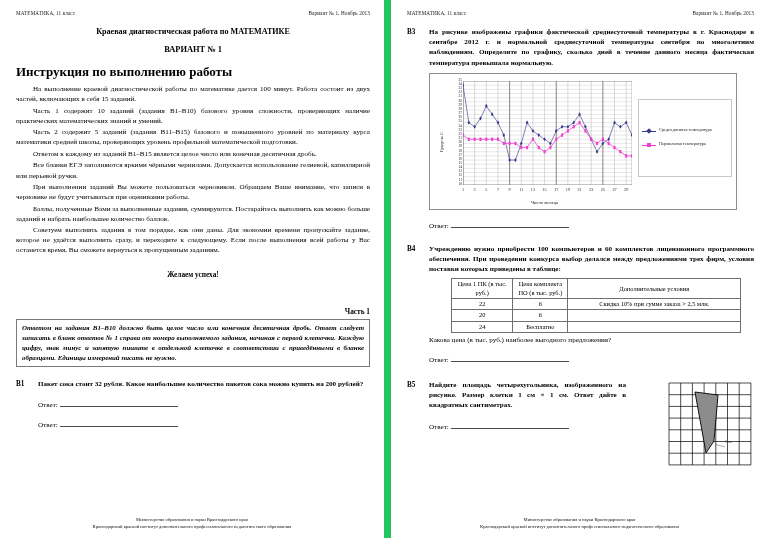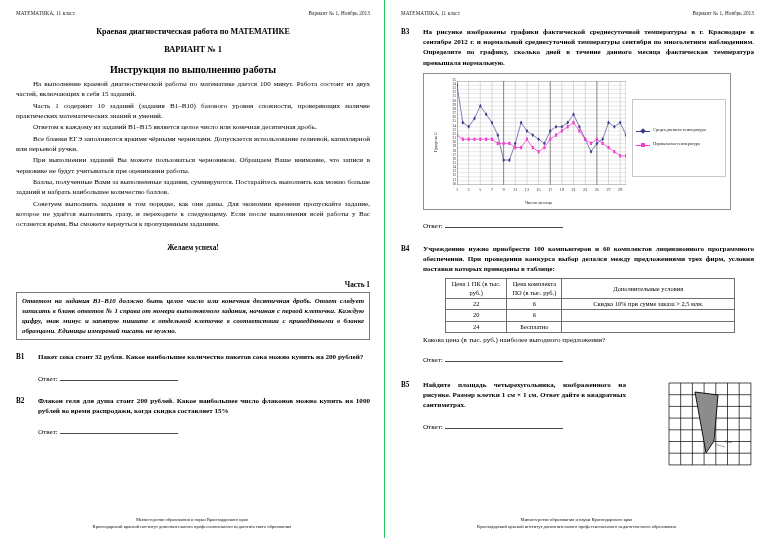--- a/index.html
+++ b/index.html
@@ -22,21 +22,21 @@
   .page {
     width: 384px;
     height: 538px;
     box-sizing: border-box;
     padding: 10px 14px 6px 16px;
     position: relative;
     display: flex;
     flex-direction: column;
   }
   .page-right {
-    border-left: 1px solid #22c55e;
+    border-left: 7px solid #22c55e;
   }
   .runhead {
     display: flex;
     justify-content: space-between;
     font-size: 5.2px;
     letter-spacing: 0.1px;
     margin-bottom: 11px;
     color: #1a1a1a;
   }
   .title-main {
@@ -45,23 +45,23 @@
     font-size: 8.1px;
     margin-bottom: 9px;
   }
   .title-variant {
     text-align: center;
     font-weight: bold;
     font-size: 8.4px;
     margin-bottom: 10px;
   }
   .title-instr {
-    text-align: center;
-    font-weight: bold;
-    font-size: 10px;
+    text-align: left;
+    font-weight: bold;
+    font-size: 13px;
     margin-bottom: 4px;
   }
   p.para {
     margin: 0 0 1.5px 0;
     font-size: 7.1px;
     line-height: 1.42;
     text-align: justify;
     text-indent: 17px;
   }
   .wish {
@@ -282,43 +282,40 @@
       <span>МАТЕМАТИКА, 11 класс</span>
       <span>Вариант № 1, Ноябрь 2013</span>
     </div>
 
     <div class="title-main">Краевая диагностическая работа по МАТЕМАТИКЕ</div>
     <div class="title-variant">ВАРИАНТ № 1</div>
     <div class="title-instr">Инструкция по выполнению работы</div>
 
     <p class="para">На выполнение краевой диагностической работы по математике дается 100 минут. Работа состоит из двух частей, включающих в себя 15 заданий.</p>
     <p class="para">Часть 1 содержит 10 заданий (задания В1–В10) базового уровня сложности, проверяющих наличие практических математических знаний и умений.</p>
+    <p class="para">Часть 2 содержит 5 заданий (задания В11–В15) базового и повышенного уровней по материалу курса математики средней школы, проверяющих уровень профильной математической подготовки.</p>
     <p class="para">Ответом к каждому из заданий В1–В15 является целое число или конечная десятичная дробь.</p>
     <p class="para">Все бланки ЕГЭ заполняются яркими чёрными чернилами. Допускается использование гелиевой, капиллярной или перьевой ручки.</p>
     <p class="para">При выполнении заданий Вы можете пользоваться черновиком. Обращаем Ваше внимание, что записи в черновике не будут учитываться при оценивании работы.</p>
     <p class="para">Баллы, полученные Вами за выполненные задания, суммируются. Постарайтесь выполнить как можно больше заданий и набрать наибольшее количество баллов.</p>
     <p class="para">Советуем выполнять задания в том порядке, как они даны. Для экономии времени пропускайте задание, которое не удаётся выполнить сразу, и переходите к следующему. Если после выполнения всей работы у Вас останется время, Вы сможете вернуться к пропущенным заданиям.</p>
 
     <div class="wish">Желаем успеха!</div>
     <div class="part-title">Часть 1</div>
 
     <div class="instr-box">Ответом на задания В1–В10 должно быть целое число или конечная десятичная дробь. Ответ следует записать в бланк ответов № 1 справа от номера выполняемого задания, начиная с первой клеточки. Каждую цифру, знак минус и запятую пишите в отдельной клеточке в соответствии с приведёнными в бланке образцами. Единицы измерений писать не нужно.</div>
 
     <div class="task">
       <div class="task-code">В1</div>
       <div class="task-body">Пакет сока стоит 32 рубля. Какое наибольшее количество пакетов сока можно купить на 200 рублей?</div>
     </div>
     <div class="answer">
       <span>Ответ:</span><span class="rule"></span>
     </div>
 
-    <div class="task" style="margin-top:13px;">
-      <div class="task-code">В2</div>
-      <div class="task-body">Флакон геля для душа стоит 200 рублей. Какое наибольшее число флаконов можно купить на 1000 рублей во время распродажи, когда скидка составляет 15%</div>
-    </div>
     <div class="answer">
       <span>Ответ:</span><span class="rule"></span>
     </div>
 
     <div class="footer">
       <div>Министерство образования и науки Краснодарского края</div>
       <div>Краснодарский краевой институт дополнительного профессионального педагогического образования</div>
     </div>
   </div>
 

